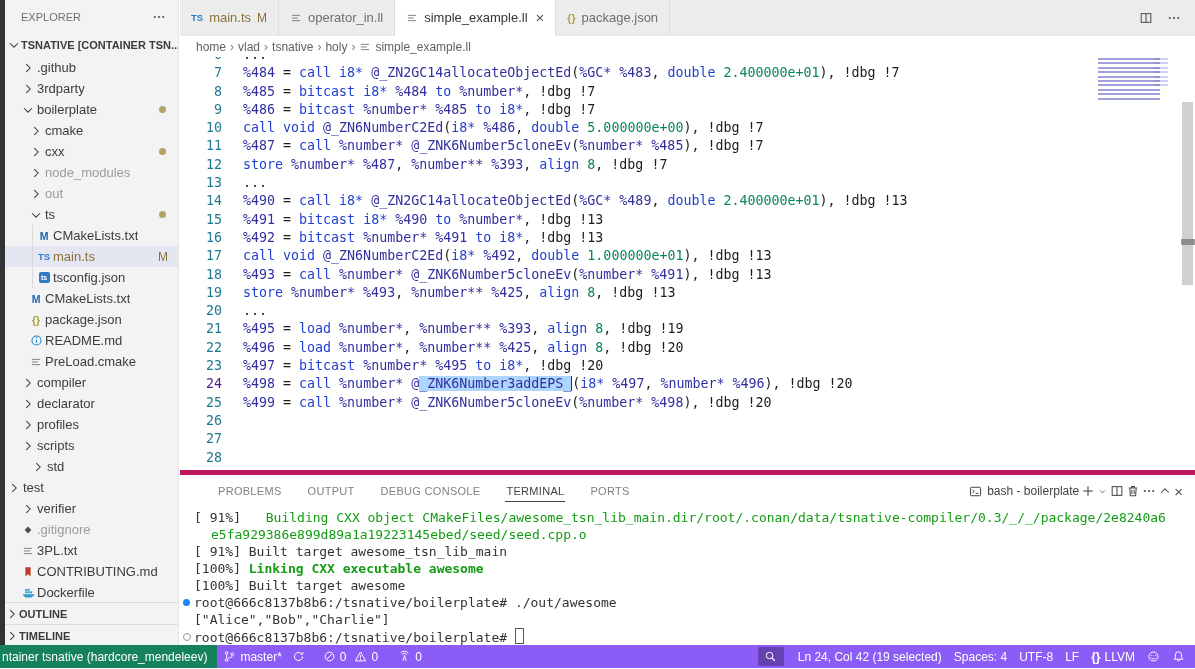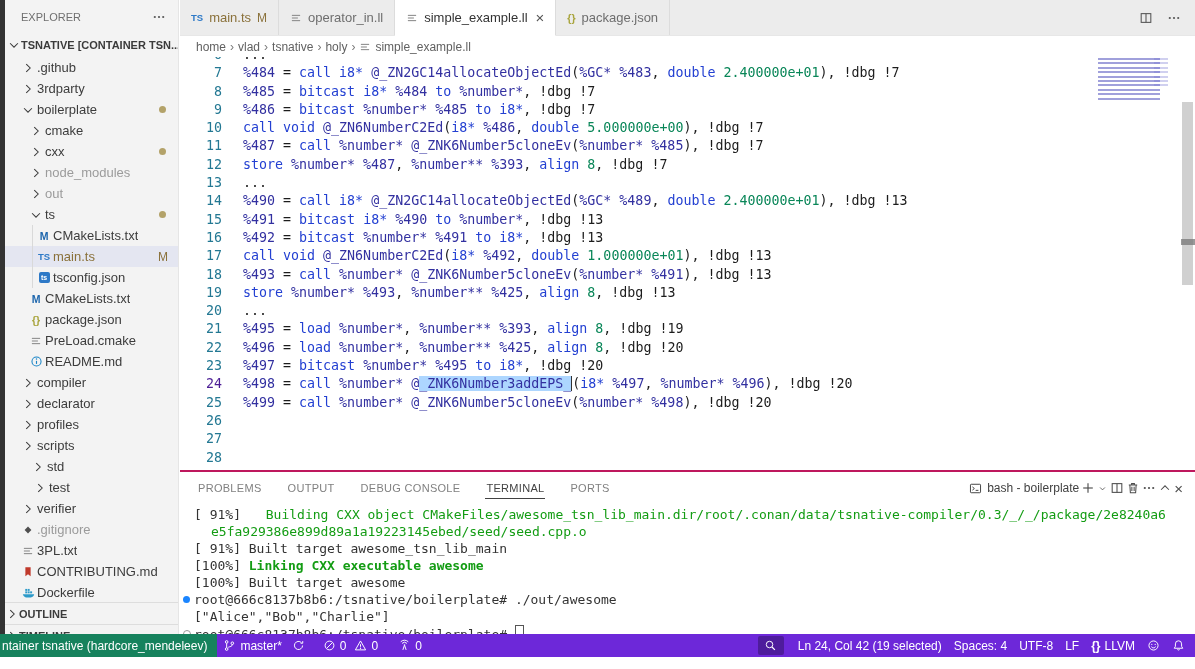--- a/index.html
+++ b/index.html
@@ -50,35 +50,35 @@
   .tk-pl{color:#1c1c1c;}
   .tk-sel{background:#add6ff;color:#3230a0;}
   .caret{display:inline-block;width:0;border-left:1.5px solid #333;height:15px;vertical-align:-3px;}
   #minimap{position:absolute;left:1098px;top:58px;width:70px;height:44px;cursor:pointer;}
   #minimap .mm1{height:44px;width:62px;background:repeating-linear-gradient(to bottom,rgba(82,82,190,.55) 0 2px,rgba(255,255,255,0) 2px 4.4px);}
   #minimap .mm2{position:absolute;top:0;right:0;width:14px;height:30px;background:repeating-linear-gradient(to bottom,rgba(120,120,210,.35) 0 2px,rgba(255,255,255,0) 2px 4.4px);}
   #scrollbar{position:absolute;left:1181px;top:57px;width:14px;height:413px;}
   #scroll-thumb{position:absolute;left:1px;top:45px;width:11px;height:183px;background:rgba(110,110,110,.32);cursor:grab;}
   #scroll-mark{position:absolute;left:0;top:182px;width:14px;height:6px;background:#777;opacity:.75;}
   
-  #panel{position:absolute;left:180px;top:470px;width:1015px;height:176px;background:#fff;border-top:2px solid #be185d;box-sizing:border-box;}
+  #panel{position:absolute;left:180px;top:470px;width:1015px;height:176px;background:#fff;border-top:5px solid #be185d;box-sizing:border-box;padding-left:20px;}
   #panel-header{height:32px;display:flex;align-items:center;padding-left:17px;position:relative;}
   .p-tab{font-size:11px;letter-spacing:.3px;color:#808080;margin-right:24px;cursor:pointer;padding:4px 1px;}
   .p-tab.active{color:#424242;border-bottom:1px solid #424242;}
   #panel-actions{position:absolute;right:12px;top:0;height:32px;display:flex;align-items:center;gap:2px;color:#4d4d4d;}
   #terminal-title{display:flex;align-items:center;gap:5px;font-size:12px;color:#424242;}
   #terminal{position:absolute;left:0;top:34px;right:14px;bottom:0;padding-left:14px;font-size:13px;line-height:17px;color:#333;cursor:text;}
   .t-row{position:relative;white-space:pre;}
   .t-green{color:#139c13;margin-left:17px;}
   .t-greenb{color:#139c13;font-weight:bold;}
   .deco-dot{position:absolute;left:-11px;top:5px;width:7px;height:7px;border-radius:50%;background:#1a85ff;}
   .deco-circle{position:absolute;left:-11px;top:5px;width:6px;height:6px;border-radius:50%;border:1px solid #9a9a9a;}
   .t-caret{display:inline-block;width:7px;height:14px;border:1px solid #555;vertical-align:-2px;}
   
-  #statusbar{position:absolute;left:0;bottom:12px;width:1195px;height:23px;background:#6d28d9;color:#fff;font-size:12px;display:flex;align-items:center;}
+  #statusbar{position:absolute;left:0;bottom:1px;width:1195px;height:23px;background:#8b5cf6;color:#fff;font-size:12px;display:flex;align-items:center;}
   .st-item{display:flex;align-items:center;gap:4px;padding:0 6px;height:23px;cursor:pointer;}
   #st-remote{background:#16825d;padding:0 10px 0 2px;height:23px;display:flex;align-items:center;white-space:nowrap;cursor:pointer;}
   #st-spacer{flex:1;}
   #st-zoombox{background:rgba(0,0,0,.28);border-radius:2px;width:26px;height:19px;display:flex;align-items:center;justify-content:center;margin-right:8px;cursor:pointer;}
   .icon{display:inline-flex;align-items:center;justify-content:center;}
   svg{display:block;}
 </style>
 </head>
 <body>
 
@@ -200,40 +200,40 @@
           <span class="lbl">CMakeLists.txt</span>
         </div>
         <div class="row" style="padding-left: 22px;">
           <span class="slot">
             <b style="color:#a8a43c;font-size:10.5px;">{}</b>
           </span>
           <span class="lbl">package.json</span>
         </div>
         <div class="row" style="padding-left: 22px;">
           <span class="slot">
+            <svg width="13" height="13" viewBox="0 0 16 16" fill="none" stroke="currentColor" stroke-width="1.2">
+              <circle cx="8" cy="8" r="5.6" stroke="#1a85c7" stroke-width="1.3"></circle>
+              <line x1="8" y1="7.2" x2="8" y2="11" stroke="#1a85c7" stroke-width="1.4"></line>
+              <circle cx="8" cy="4.9" r=".9" fill="#1a85c7" stroke="none"></circle>
+            </svg>
+          </span>
+          <span class="lbl">README.md</span>
+        </div>
+        <div class="row" style="padding-left: 22px;">
+          <span class="slot">
             <svg width="12" height="12" viewBox="0 0 16 16" fill="none" stroke="currentColor" stroke-width="1.2">
               <g stroke="#8a8a8a" stroke-width="1.4">
                 <line x1="2.5" y1="4.5" x2="13.5" y2="4.5"></line>
                 <line x1="2.5" y1="8" x2="10.5" y2="8"></line>
                 <line x1="2.5" y1="11.5" x2="13.5" y2="11.5"></line>
               </g>
             </svg>
           </span>
           <span class="lbl">PreLoad.cmake</span>
         </div>
-        <div class="row" style="padding-left: 22px;">
-          <span class="slot">
-            <svg width="13" height="13" viewBox="0 0 16 16" fill="none" stroke="currentColor" stroke-width="1.2">
-              <circle cx="8" cy="8" r="5.6" stroke="#1a85c7" stroke-width="1.3"></circle>
-              <line x1="8" y1="7.2" x2="8" y2="11" stroke="#1a85c7" stroke-width="1.4"></line>
-              <circle cx="8" cy="4.9" r=".9" fill="#1a85c7" stroke="none"></circle>
-            </svg>
-          </span>
-          <span class="lbl">README.md</span>
-        </div>
         <div class="row" style="padding-left: 14px;">
           <span class="slot">
             <svg width="14" height="14" viewBox="0 0 16 16" fill="none" stroke="currentColor" stroke-width="1.2">
               <path d="M6 3.5 L10.5 8 L6 12.5"></path>
             </svg>
           </span>
           <span class="lbl">compiler</span>
         </div>
         <div class="row" style="padding-left: 14px;">
           <span class="slot">
@@ -260,21 +260,21 @@
           <span class="lbl">scripts</span>
         </div>
         <div class="row" style="padding-left: 24px;">
           <span class="slot">
             <svg width="14" height="14" viewBox="0 0 16 16" fill="none" stroke="currentColor" stroke-width="1.2">
               <path d="M6 3.5 L10.5 8 L6 12.5"></path>
             </svg>
           </span>
           <span class="lbl">std</span>
         </div>
-        <div class="row" style="padding-left: 26px;">
+        <div class="row" style="padding-left: 0;">
           <span class="slot">
             <svg width="14" height="14" viewBox="0 0 16 16" fill="none" stroke="currentColor" stroke-width="1.2">
               <path d="M6 3.5 L10.5 8 L6 12.5"></path>
             </svg>
           </span>
           <span class="lbl">test</span>
         </div>
         <div class="row" style="padding-left: 14px;">
           <span class="slot">
             <svg width="14" height="14" viewBox="0 0 16 16" fill="none" stroke="currentColor" stroke-width="1.2">

